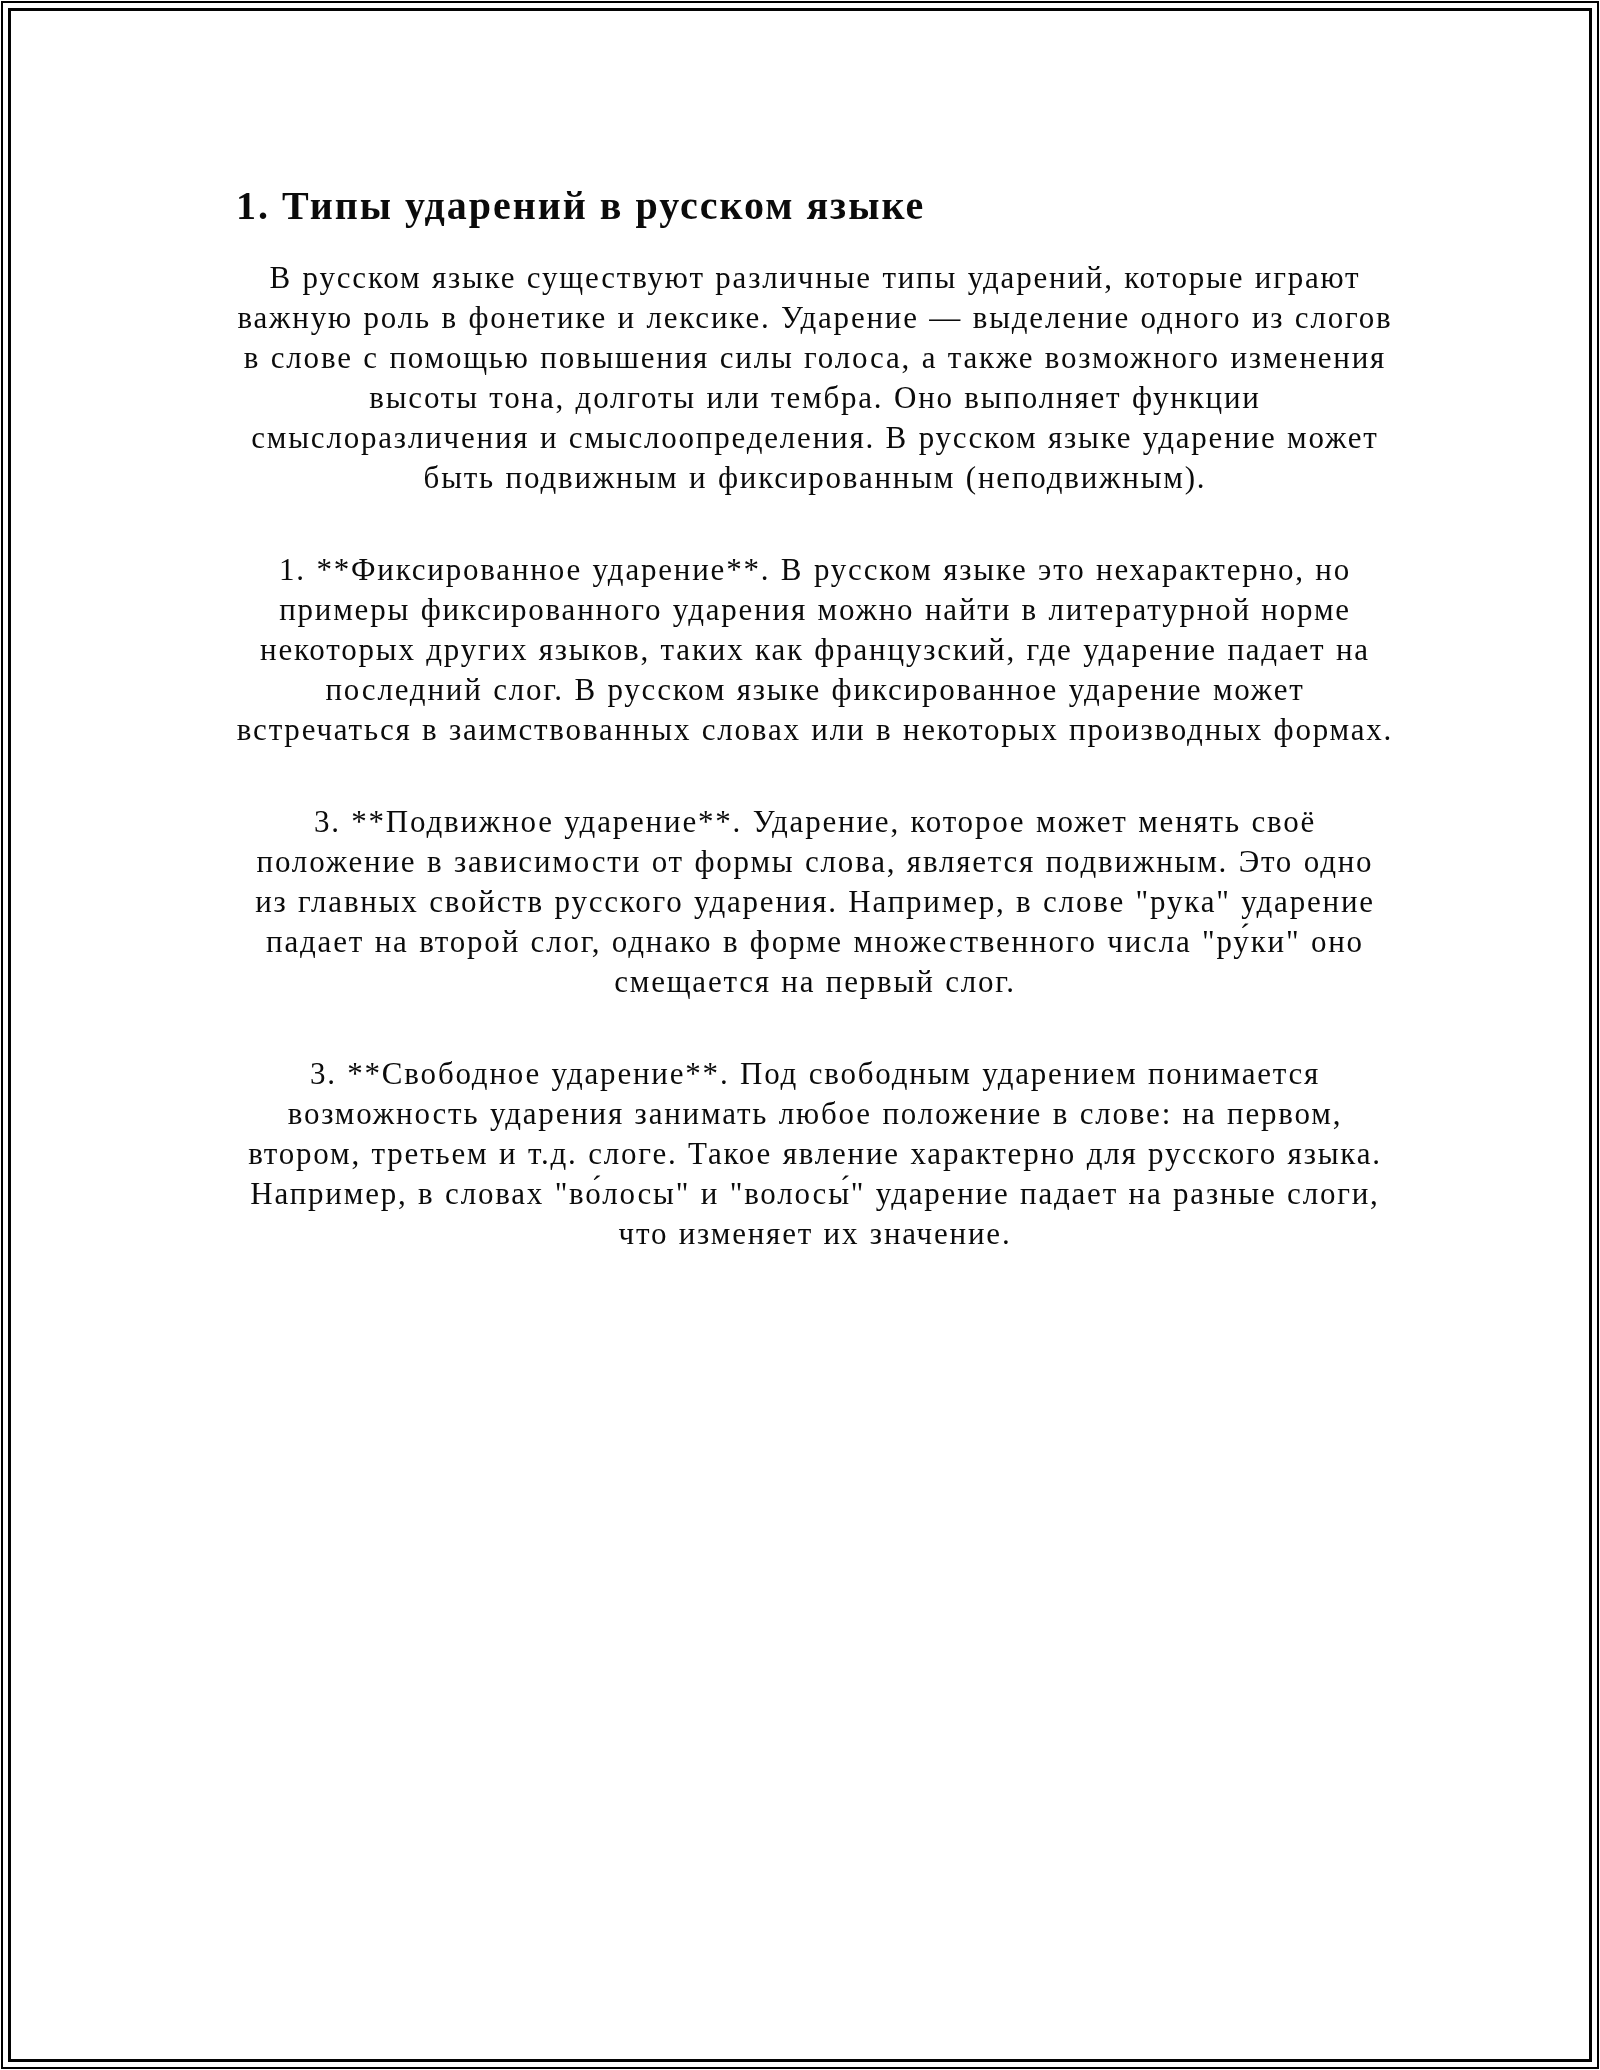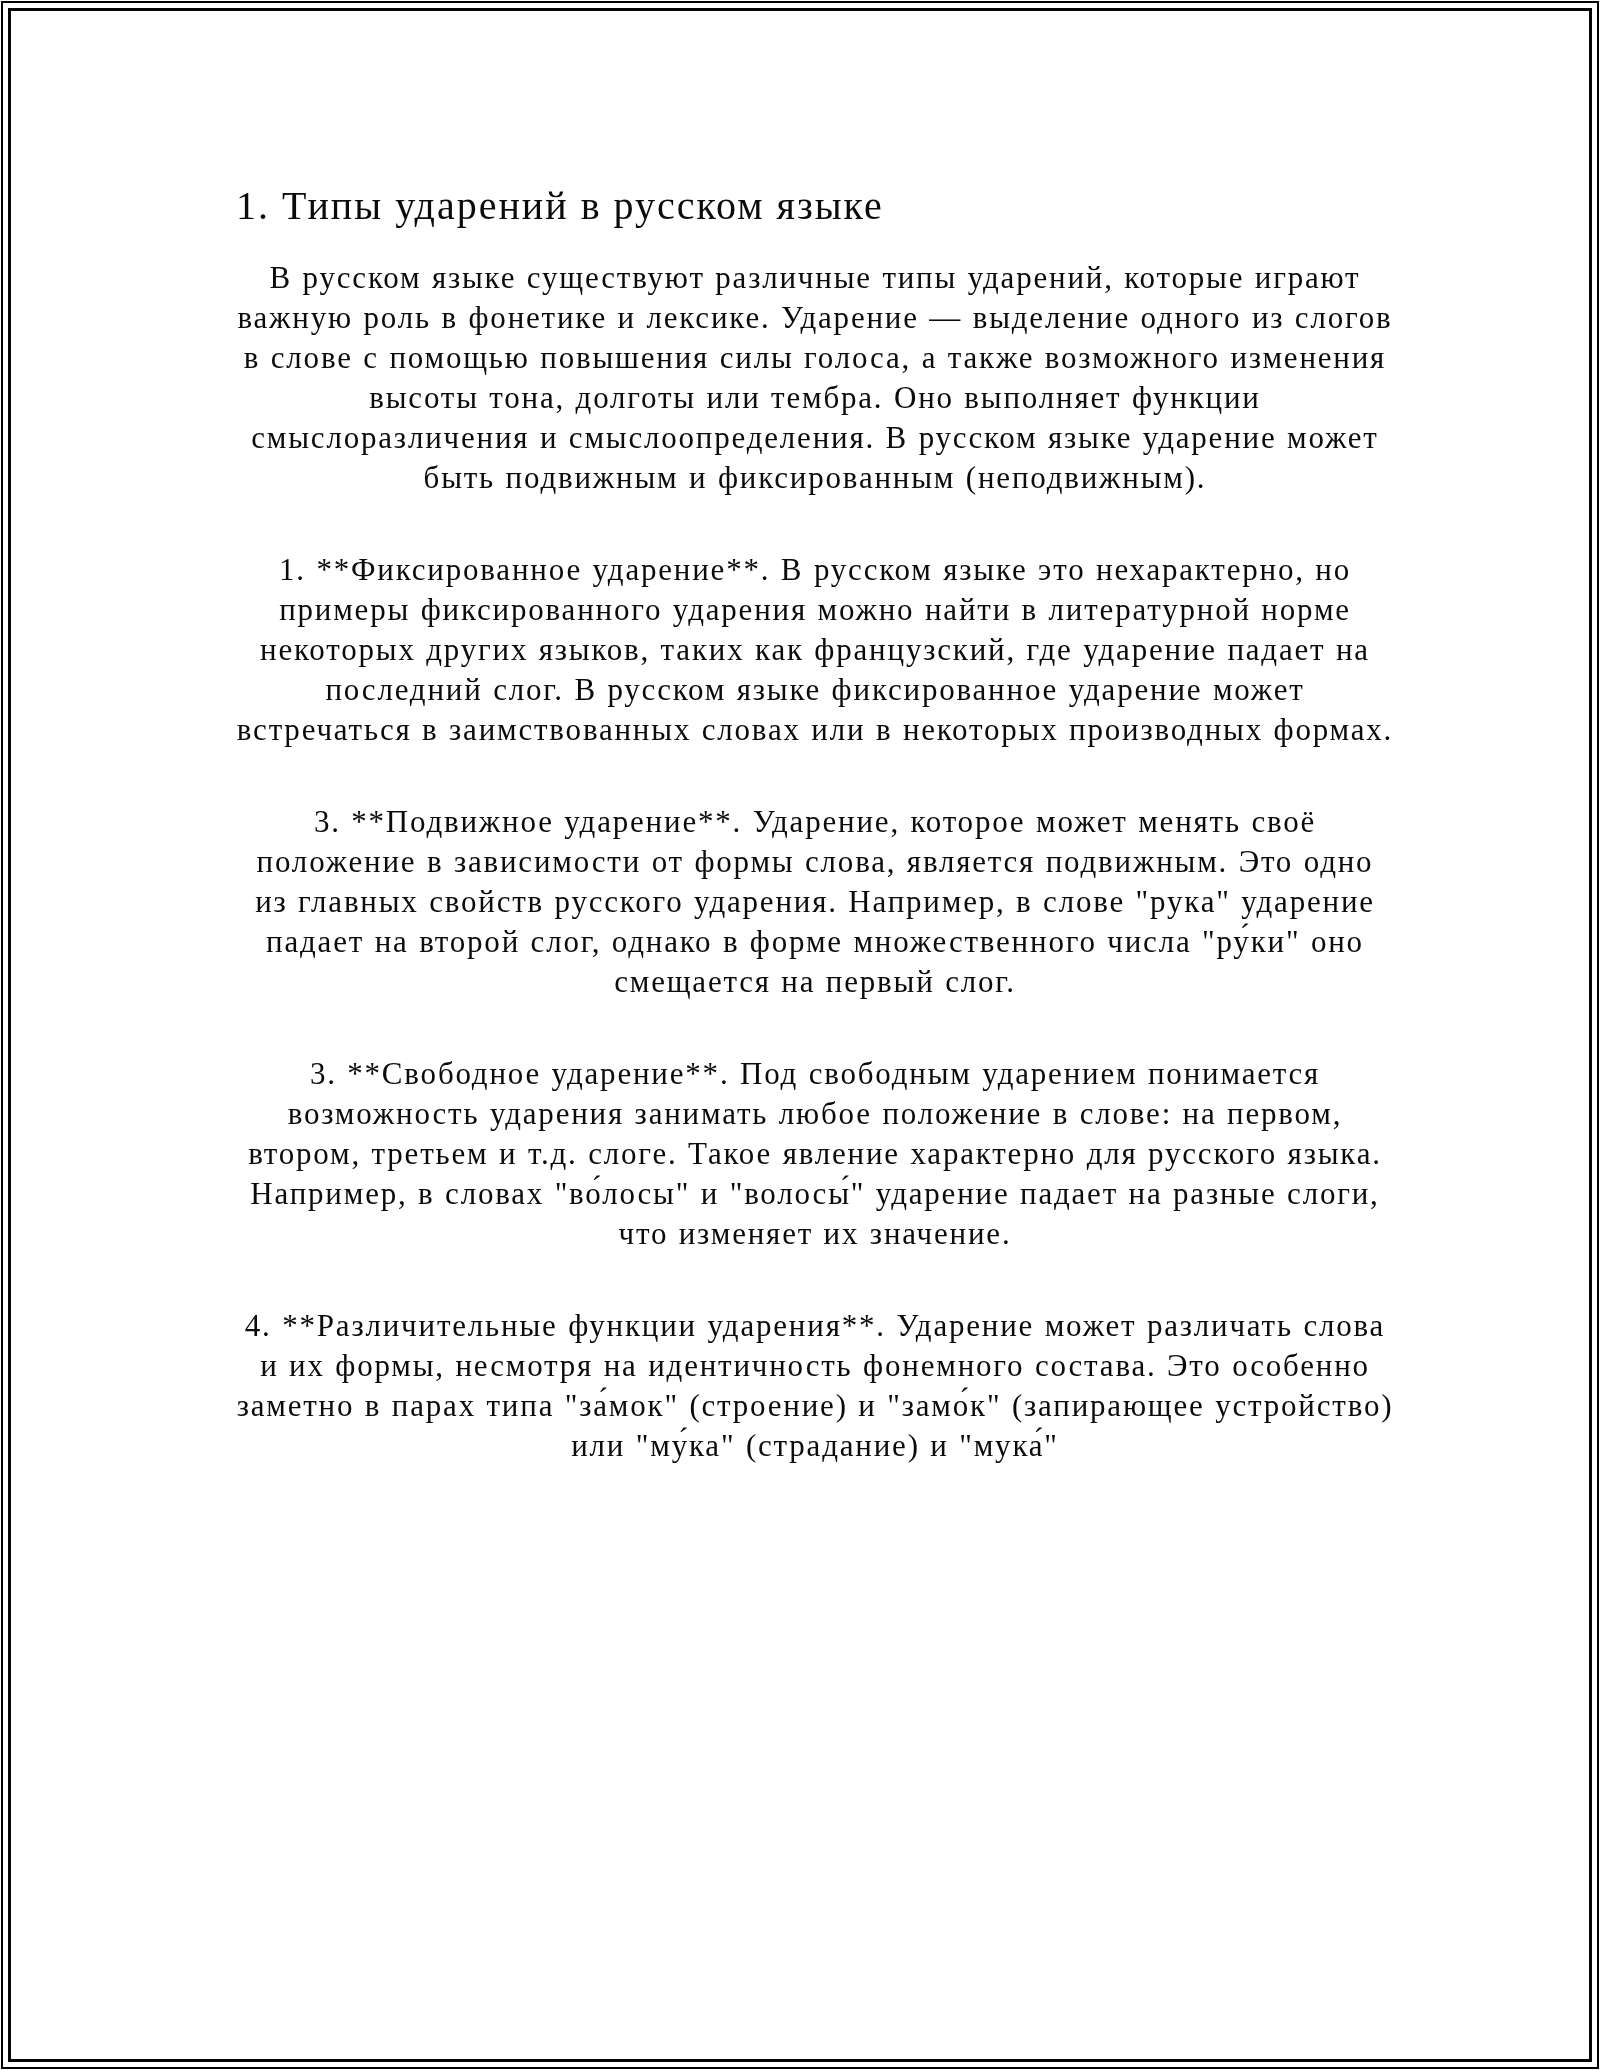--- a/index.html
+++ b/index.html
@@ -28,21 +28,21 @@
     box-sizing: border-box;
   }
   .content {
     position: absolute;
     left: 236px;
     top: 182px;
     width: 1158px;
   }
   .doc-heading {
     font-size: 40px;
-    font-weight: normal;
+    font-weight: bold;
     letter-spacing: 2px;
     line-height: 48px;
     margin: 0 0 28px 0;
   }
   .doc-subtitle {
     font-size: 31px;
     letter-spacing: 1.5px;
     line-height: 48px;
     margin: 0 0 53px 0;
   }
@@ -66,14 +66,13 @@
 
 
   <p class="para">В русском языке существуют различные типы ударений, которые играют важную роль в фонетике и лексике. Ударение — выделение одного из слогов в слове с помощью повышения силы голоса, а также возможного изменения высоты тона, долготы или тембра. Оно выполняет функции смыслоразличения и смыслоопределения. В русском языке ударение может быть подвижным и фиксированным (неподвижным).</p>
 
   <p class="para">1. **Фиксированное ударение**. В русском языке это нехарактерно, но примеры фиксированного ударения можно найти в литературной норме некоторых других языков, таких как французский, где ударение падает на последний слог. В русском языке фиксированное ударение может встречаться в заимствованных словах или в некоторых производных формах.</p>
 
   <p class="para">3. **Подвижное ударение**. Ударение, которое может менять своё положение в зависимости от формы слова, является подвижным. Это одно из главных свойств русского ударения. Например, в слове "рука" ударение падает на второй слог, однако в форме множественного числа "ру́ки" оно смещается на первый слог.</p>
 
   <p class="para">3. **Свободное ударение**. Под свободным ударением понимается возможность ударения занимать любое положение в слове: на первом, втором, третьем и т.д. слоге. Такое явление характерно для русского языка. Например, в словах "во́лосы" и "волосы́" ударение падает на разные слоги, что изменяет их значение.</p>
 
-  <p class="para">4. **Различительные функции ударения**. Ударение может различать слова и их формы, несмотря на идентичность фонемного состава. Это особенно заметно в парах типа "за́мок" (строение) и "замо́к" (запирающее устройство) или "му́ка" (страдание) и "мука́"</p>
 </div>
 
 </body></html>

